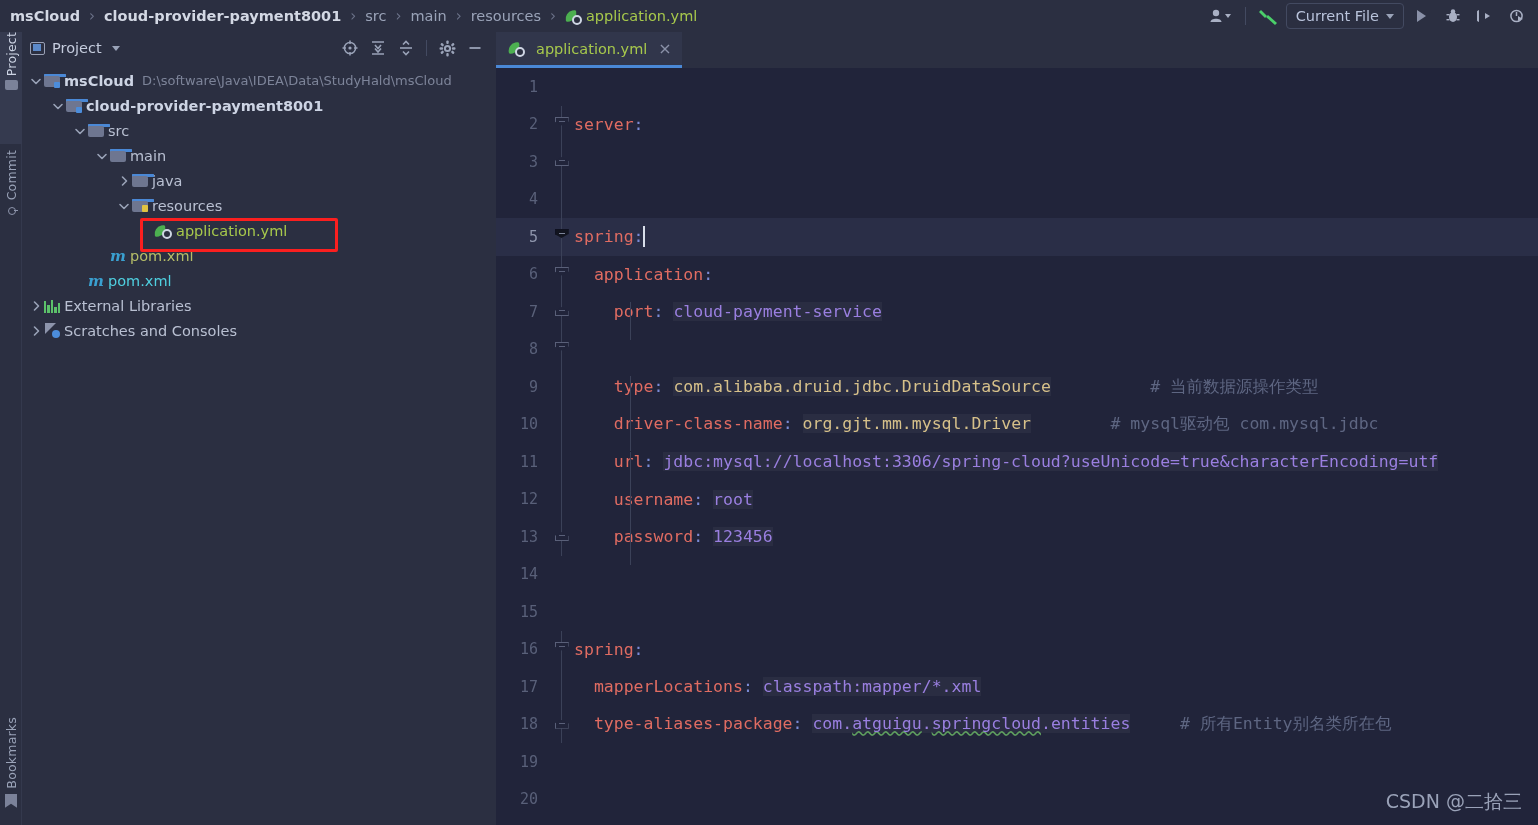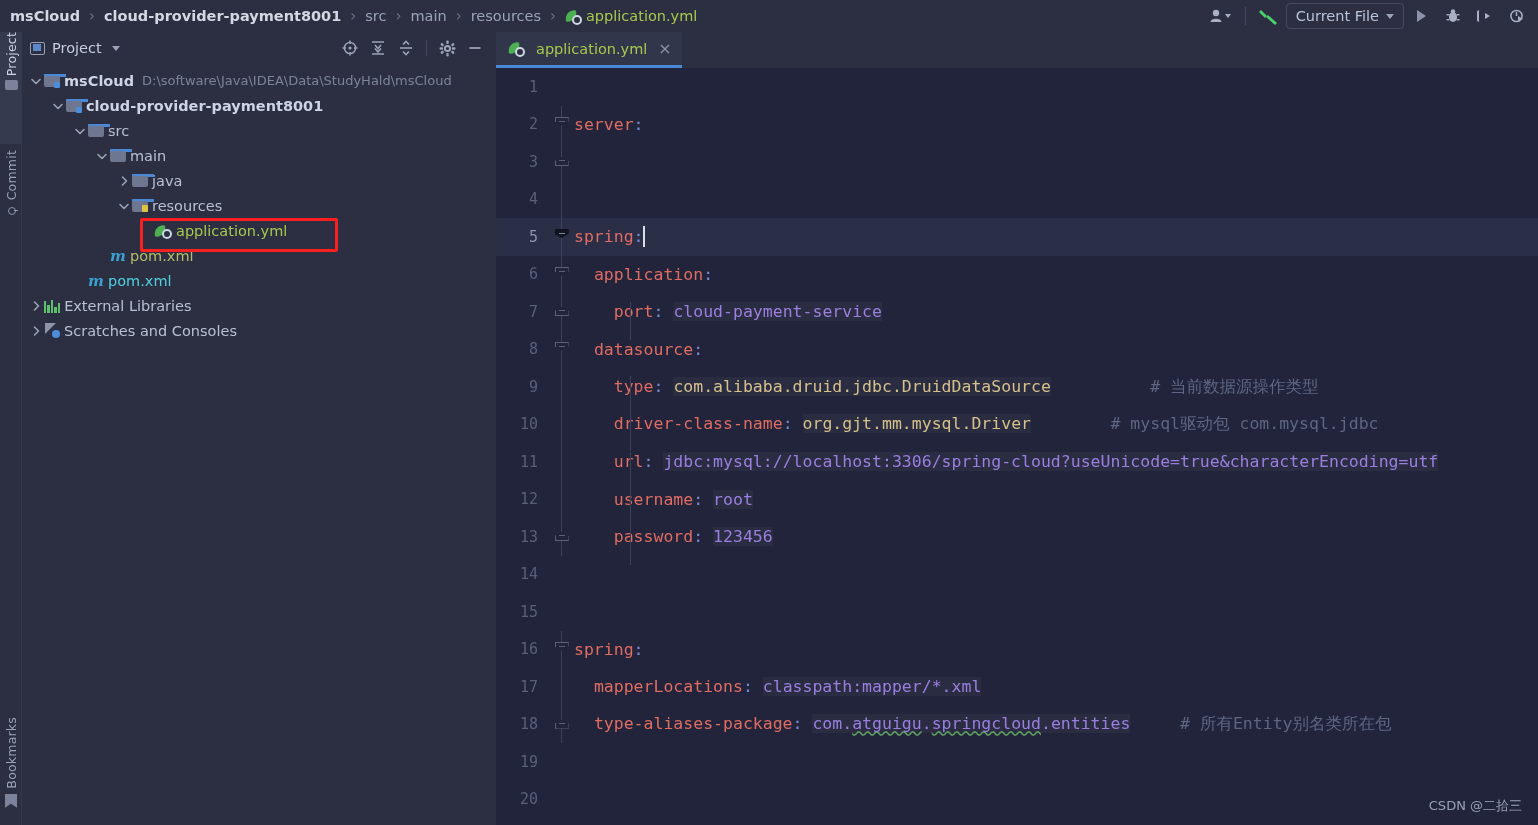--- a/index.html
+++ b/index.html
@@ -151,21 +151,21 @@
   .vtan { color: #d6c08a; background: #2a2d42; }
   .cmt { color: #5e6682; }
   .sq { text-decoration: underline wavy #5e9e5e; text-decoration-skip-ink: none; }
   .cursor {
     display: inline-block; width: 2px; height: 21px; background: #d8deea; vertical-align: -5px;
     margin-left: -1px;
   }
   .indentguide { position: absolute; top: 0; width: 1px; height: 37.5px; background: #3b4158; }
 
   .watermark {
-    position: absolute; right: 16px; bottom: 10px; color: #9aa2b8; font-size: 13px;
+    position: absolute; right: 16px; bottom: 10px; color: #9aa2b8; font-size: 19px;
     font-family: "DejaVu Sans", sans-serif;
   }
 </style>
 </head>
 <body>
 
 <div class="app">
 
   <div class="topbar">
     <div class="crumbs" id="crumbs">
@@ -519,21 +519,20 @@
           <div class="code"><div class="indentguide" style="left: 56px;"></div><span>    </span><span class="k">port</span><span class="c">:</span><span> </span><span class="vpurple">cloud-payment-service</span></div>
         </div>
         <div class="line">
           <div class="lnum">8</div>
           <div class="gutter">
             <div class="gline"></div>
             <div class="fold open">
               <span class="dash"></span>
             </div>
           </div>
-          <div class="code"><span>  </span><span class="k">datasource</span><span class="c">:</span></div>
         </div>
         <div class="line">
           <div class="lnum">9</div>
           <div class="gutter">
             <div class="gline"></div>
           </div>
           <div class="code"><div class="indentguide" style="left: 56px;"></div><span>    </span><span class="k">type</span><span class="c">:</span><span> </span><span class="vtan">com.alibaba.druid.jdbc.DruidDataSource</span><span>          </span><span class="cmt"># 当前数据源操作类型</span></div>
         </div>
         <div class="line">
           <div class="lnum">10</div>

